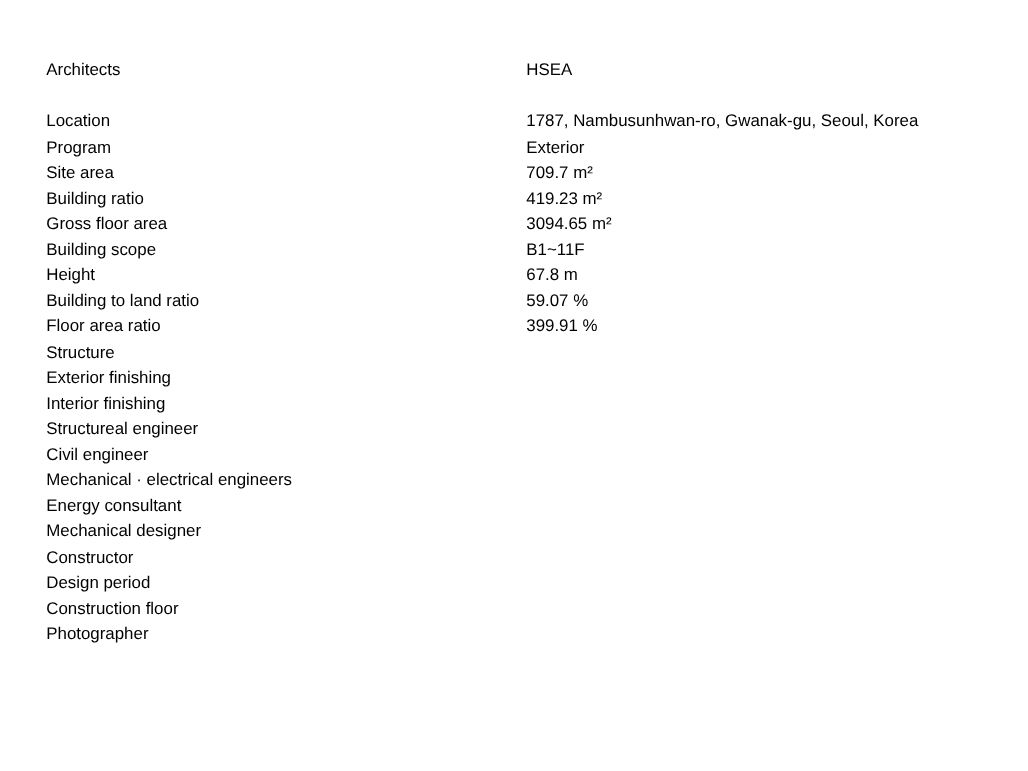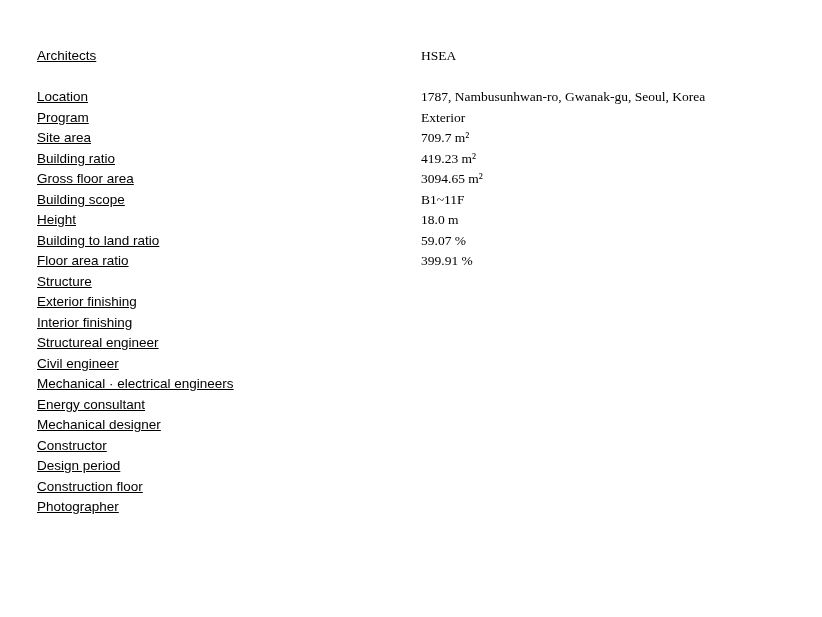--- a/index.html
+++ b/index.html
@@ -26,25 +26,23 @@
     display: flex;
     line-height: 20.5px;
     white-space: nowrap;
   }
   .row.gap-after {
     margin-bottom: 20.5px; 
   }
   .label {
     flex: 0 0 384px;
     width: 384px;
-    text-decoration: underline;
   }
   .value {
     flex: 1 1 auto;
-    font-family: Liberation Serif, serif;
   }
 </style>
 </head>
 <body>
 
 <div class="sheet">
 
   <div class="row gap-after">
     <span class="label">Architects</span>
     <span class="value">HSEA</span>
@@ -75,21 +73,21 @@
     <span class="value">3094.65 m²</span>
   </div>
 
   <div class="row">
     <span class="label">Building scope</span>
     <span class="value">B1~11F</span>
   </div>
 
   <div class="row">
     <span class="label">Height</span>
-    <span class="value">18.0 m</span>
+    <span class="value">67.8 m</span>
   </div>
 
   <div class="row">
     <span class="label">Building to land ratio</span>
     <span class="value">59.07 %</span>
   </div>
 
   <div class="row">
     <span class="label">Floor area ratio</span>
     <span class="value">399.91 %</span>

